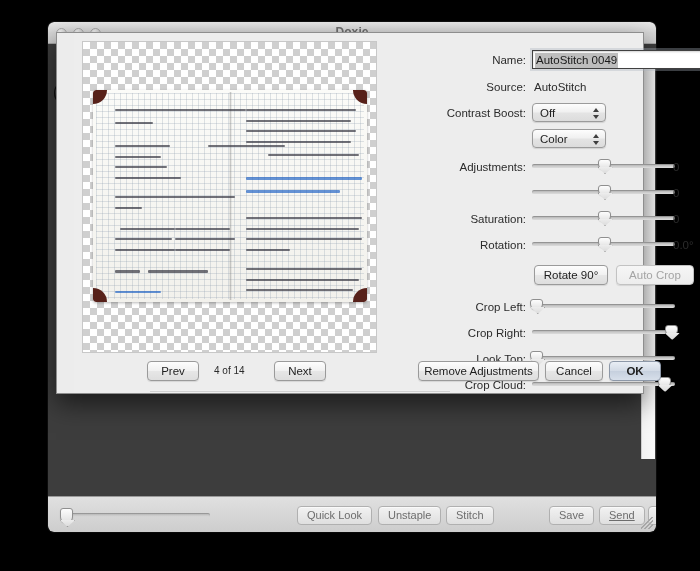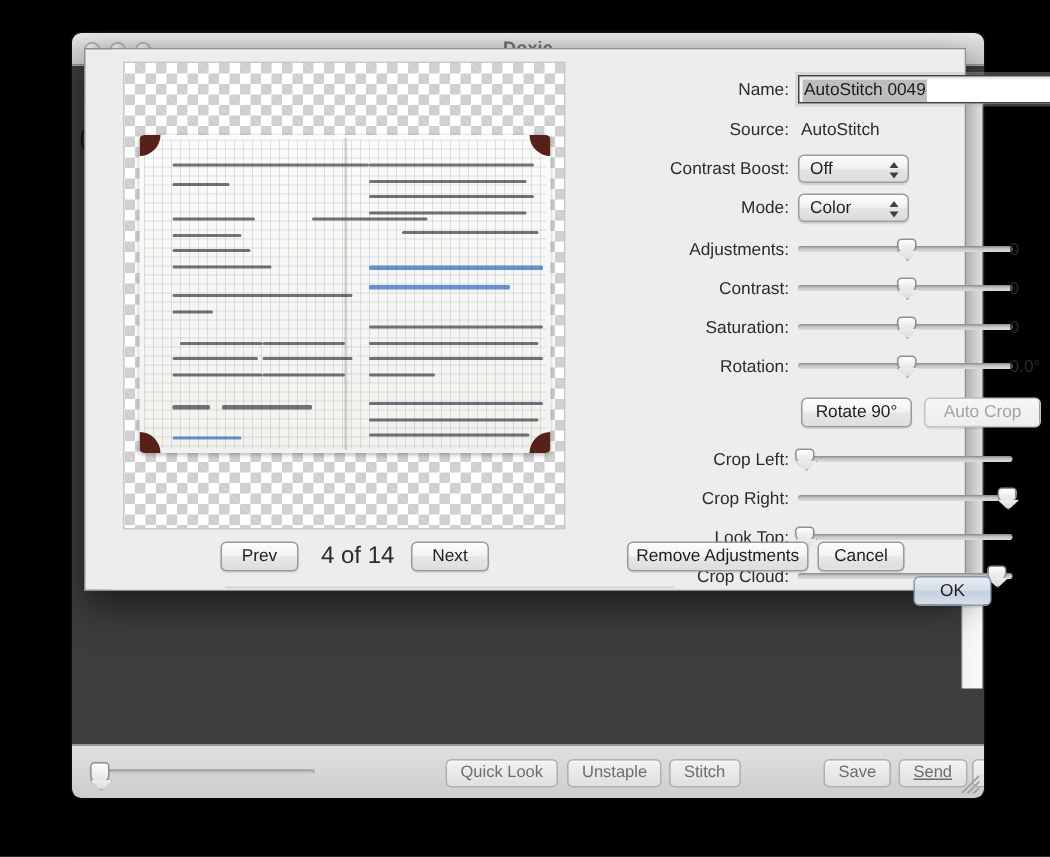--- a/index.html
+++ b/index.html
@@ -194,26 +194,26 @@
   .pbtn{
     position:absolute; height:20px; line-height:18px; text-align:center;
     font-size:11.5px; color:#1d1d1d;
     background:linear-gradient(to bottom,#fdfdfd 0%,#f1f1f1 48%,#e6e6e6 52%,#dedede 100%);
     border:1px solid #9a9a9a; border-radius:4px;
     box-shadow:0 1px 1px rgba(0,0,0,.10);
   }
   .pbtn.disabled{ color:#a4a4a4; background:linear-gradient(to bottom,#f6f6f6,#ededed); border-color:#c2c2c2; }
   .pbtn.default{
     background:linear-gradient(to bottom,#e9eef5 0%,#d3dbe6 48%,#c6d0de 52%,#d7dfea 100%);
-    border-color:#8d98a8; font-weight:normal;margin-top:23px;
+    border-color:#8d98a8; font-weight:bold;
   }
 
   #sep{ position:absolute; left:76px; top:358px; width:300px; height:1px; background:#cfcfcf; }
   #footer{ position:absolute; left:0; right:0; bottom:0; height:42px; }
-  .ftxt{ position:absolute; font-size:16px; color:#2b2b2b; line-height:20px; }
+  .ftxt{ position:absolute; font-size:10px; color:#2b2b2b; line-height:20px; }
 </style>
 </head>
 <body>
 
 <div id="screen">
 
   <div id="main-window">
 
     <div id="main-titlebar">
       <div class="traffic" id="tl-close"></div>
@@ -308,38 +308,36 @@
 
         <div class="row" style="top:62px">
           <span class="lbl">Contrast Boost:</span>
           <div class="popup" style="top:0">
             <span class="ptxt">Off</span>
             <span class="parr"></span>
           </div>
         </div>
 
         <div class="row" style="top:88px">
-          <span class="lbl">Mode:</span>
           <div class="popup" style="top:0">
             <span class="ptxt">Color</span>
             <span class="parr"></span>
           </div>
         </div>
 
         <div id="slider-rows">
             <div class="row" style="top: 116px;">
               <span class="lbl">Adjustments:</span>
               <div class="slider">
                 <div class="trk"></div>
                 <div class="knb" style="left: calc(50% - 6px);"></div>
               </div>
               <span class="val">0</span>
             </div>
             <div class="row" style="top: 142px;">
-              <span class="lbl">Contrast:</span>
               <div class="slider">
                 <div class="trk"></div>
                 <div class="knb" style="left: calc(50% - 6px);"></div>
               </div>
               <span class="val">0</span>
             </div>
             <div class="row" style="top: 168px;">
               <span class="lbl">Saturation:</span>
               <div class="slider">
                 <div class="trk"></div>

